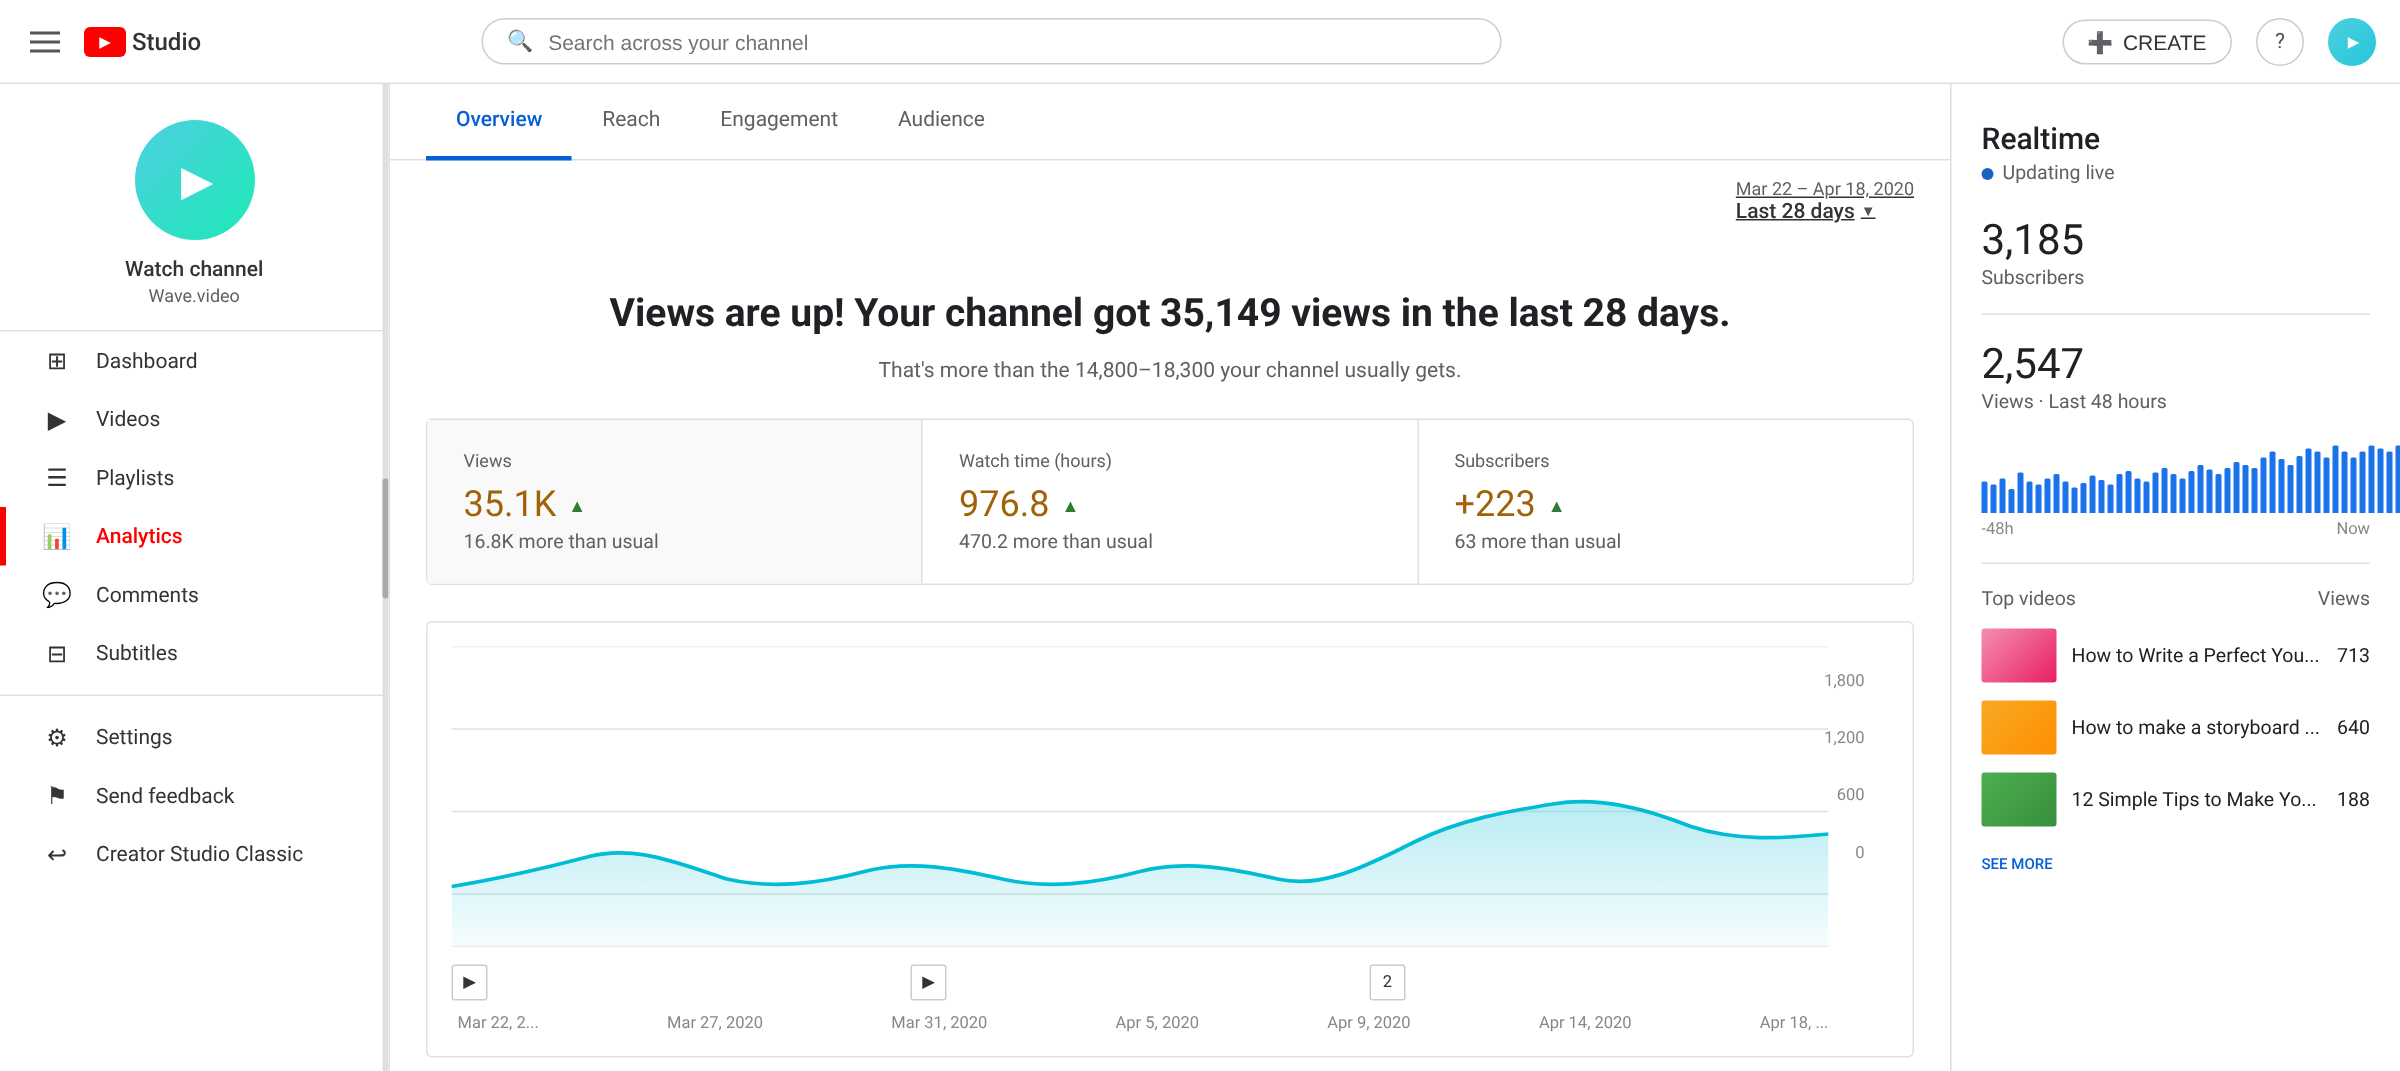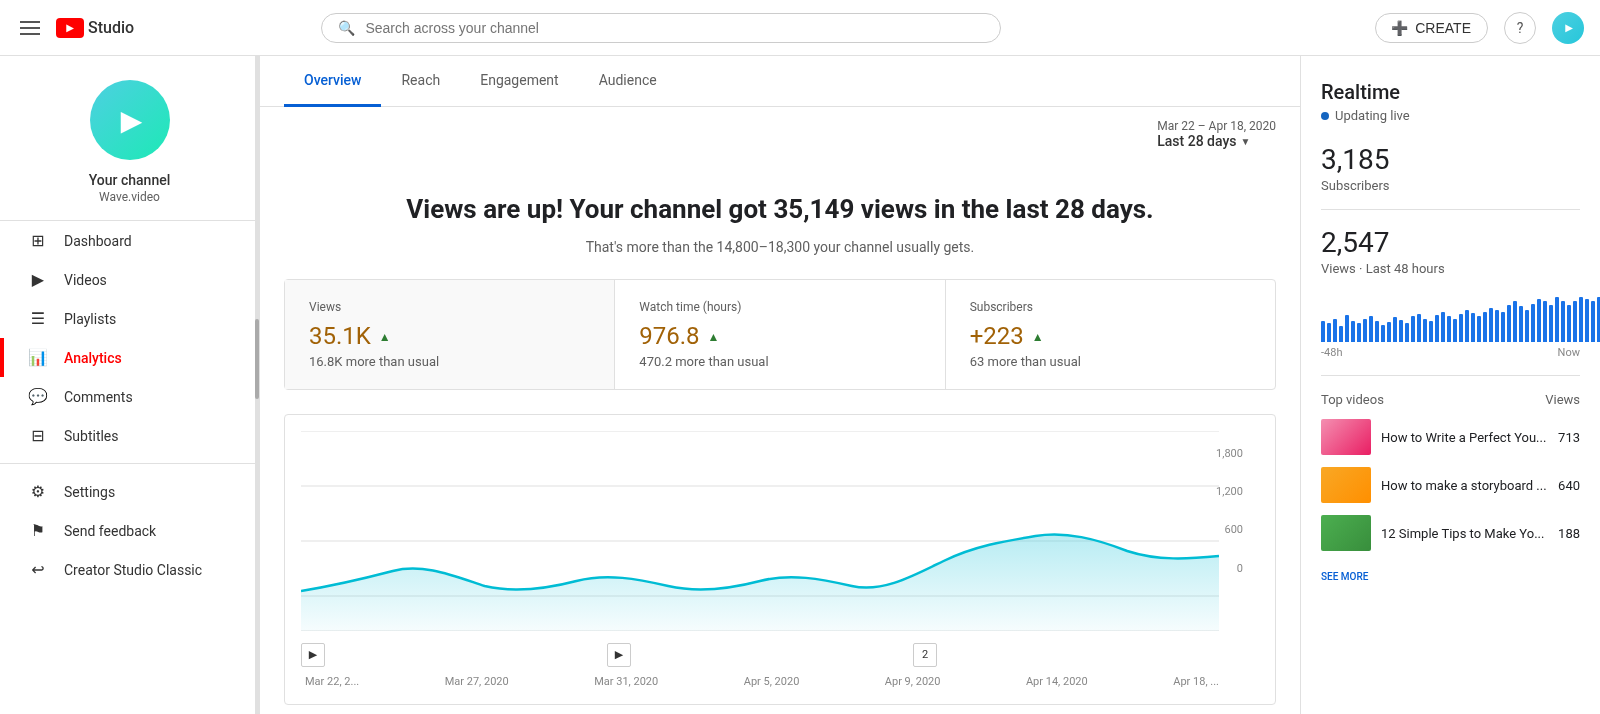--- a/index.html
+++ b/index.html
@@ -150,20 +150,21 @@
     }
     .tab.active { color: #065fd4; border-bottom-color: #065fd4; font-weight: 500; }
 
     
     .date-range-row {
       display: flex;
       justify-content: flex-end;
       align-items: flex-end;
       padding: 12px 24px;
       gap: 8px;
+      text-decoration: underline;
     }
     .date-range-text { font-size: 12px; color: #606060; }
     .date-range-select {
       display: flex; align-items: center; gap: 4px;
       font-size: 14px; font-weight: 500; color: #333;
       cursor: pointer;
     }
     .date-range-select .chevron { font-size: 10px; color: #555; }
 
     
@@ -333,21 +334,21 @@
     <div class="help-btn">?</div>
     <div class="avatar-icon"></div>
   </div>
 </nav>
 
 <div class="layout">
 
   <aside class="sidebar">
     <div class="channel-info">
       <div class="channel-avatar"></div>
-      <div class="channel-name">Your channel</div>
+      <div class="channel-name">Watch channel</div>
       <div class="channel-handle">Wave.video</div>
     </div>
 
     <nav class="sidebar-nav">
       <div class="nav-item">
         <span class="nav-icon">⊞</span>
         <span>Dashboard</span>
       </div>
       <div class="nav-item">
         <span class="nav-icon">▶</span>

